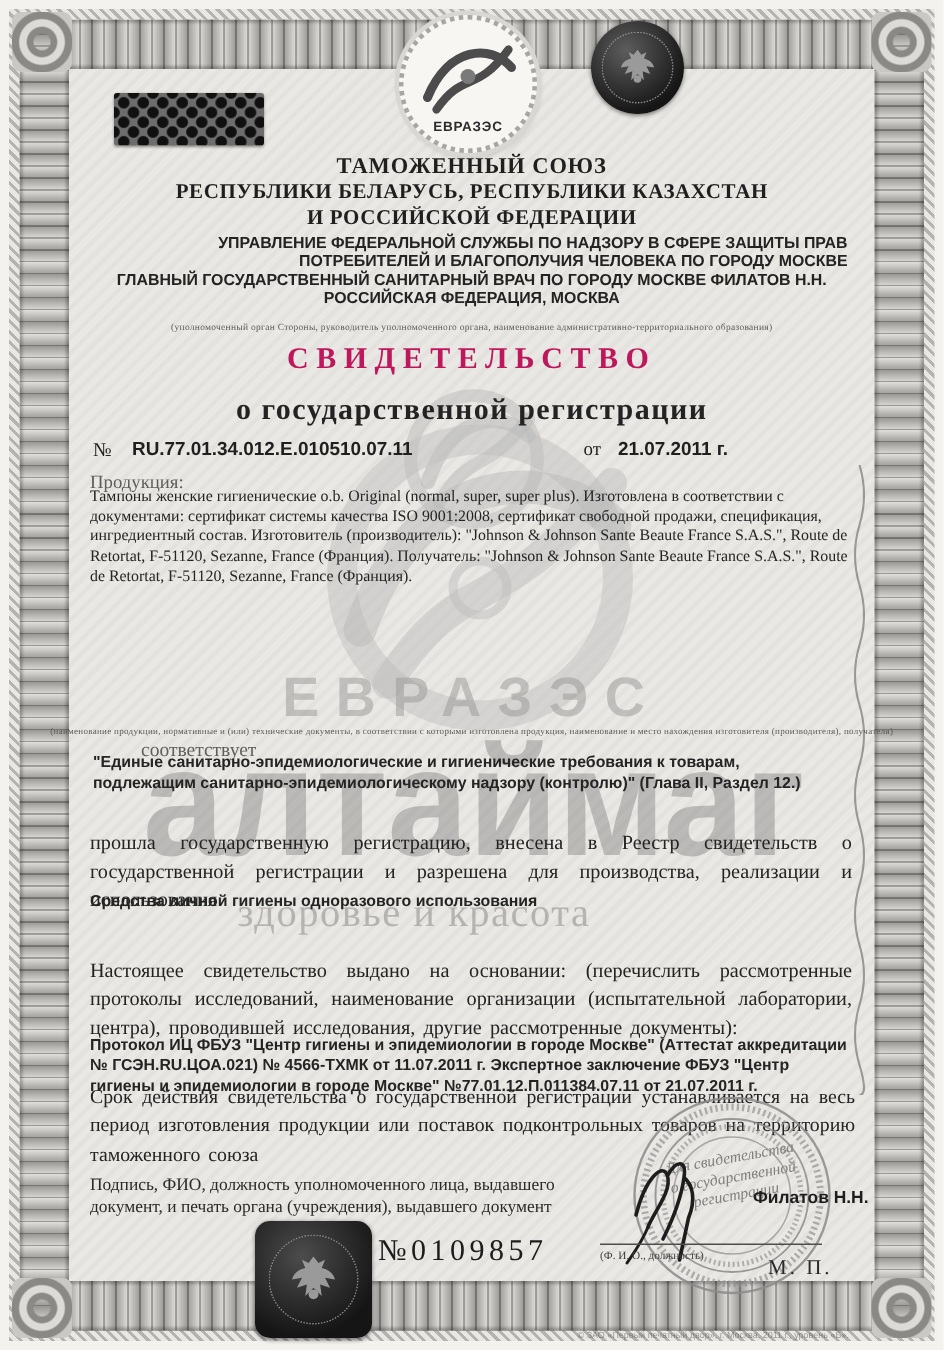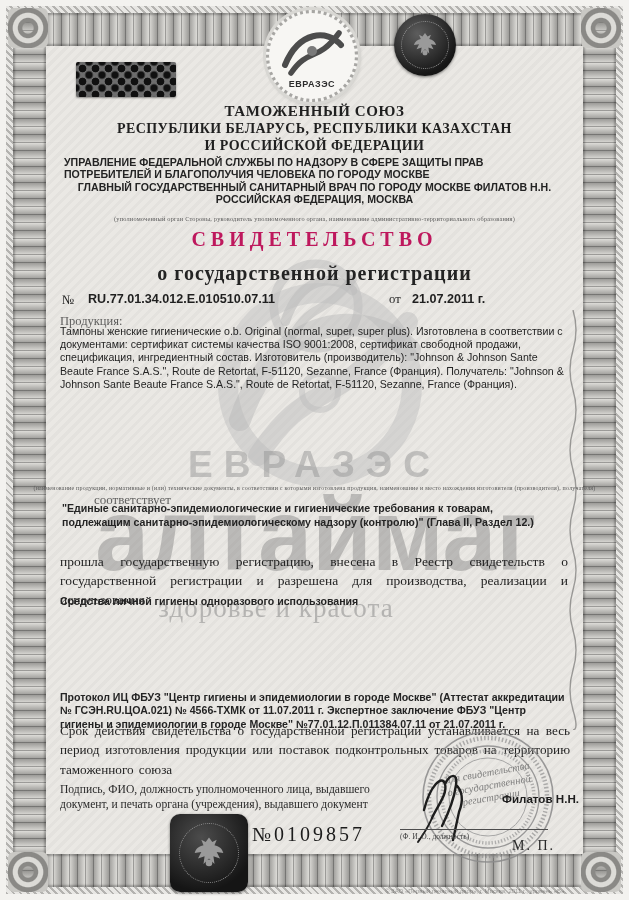--- a/index.html
+++ b/index.html
@@ -57,34 +57,34 @@
       color:rgba(118,118,118,.40);transform:scaleY(1.06);}
   .wm-slogan{left:0;top:593px;width:552px;text-align:center;
       font-family:Liberation Serif, serif;font-size:27px;letter-spacing:1px;
       color:rgba(135,135,135,.52);}
   
   .center{left:0;width:629px;text-align:center;}
   .u0{top:103px;font-weight:bold;font-size:15px;letter-spacing:.6px;z-index:2;}
   .u1{top:121px;font-weight:bold;font-size:14px;letter-spacing:.4px;z-index:2;}
   .u2{top:138px;font-weight:bold;font-size:14px;letter-spacing:.4px;z-index:2;}
   .auth{font-family:"Liberation Sans",sans-serif;font-weight:bold;font-size:10.6px;line-height:12.4px;z-index:2;color:#232323;}
-  .a0{top:156px;left:64px;width:501px;text-align:left;}
+  .a0{top:156px;left:64px;width:501px;text-align:right;}
   .a1{top:181px;}
   .a2{top:193px;}
   .cap{font-size:6.3px;color:#5a5a5a;z-index:2;letter-spacing:.2px;}
   .cap1{top:215px;}
   .cap2{top:485px;font-size:6px;}
   .title{top:228px;font-weight:bold;font-size:20px;letter-spacing:5px;z-index:2;color:#be185d;}
   .subtitle{top:262px;font-weight:bold;font-size:20px;letter-spacing:1px;z-index:2;color:#232323;}
   .no-label{left:62px;top:292px;font-size:13px;z-index:2;}
   .no-value{left:88px;top:292px;font-family:"Liberation Sans",sans-serif;font-weight:bold;font-size:12.6px;z-index:2;}
   .date-label{left:389px;top:292px;font-size:12.6px;z-index:2;}
   .date-value{left:412px;top:292px;font-family:"Liberation Sans",sans-serif;font-weight:bold;font-size:12.6px;z-index:2;}
   .prod-label{left:60px;top:314px;font-size:12.5px;color:rgba(55,55,55,.78);z-index:2;}
-  .prod-text{left:60px;top:325px;width:506px;font-family:Liberation Sans, sans-serif;
+  .prod-text{left:60px;top:325px;width:506px;font-family:Liberation Serif, serif;
       font-size:10.6px;line-height:13.2px;color:#242424;z-index:2;}
   .conforms{left:60px;top:492px;font-size:13px;color:rgba(60,60,60,.8);z-index:2;margin-left:34px;}
   .requirements{left:62px;top:502px;width:478px;font-family:"Liberation Sans",sans-serif;
       font-weight:600;font-size:10.6px;line-height:13.6px;color:#242424;z-index:2;}
   .reg-clause{left:60px;top:552px;width:508px;font-size:13.5px;line-height:19.2px;
       text-align:justify;word-spacing:8px;z-index:2;color:#232323;}
   .category{left:60px;top:595px;font-family:"Liberation Sans",sans-serif;font-weight:bold;
       font-size:10.6px;z-index:2;color:#242424;}
   .basis{left:60px;top:637px;width:508px;font-size:13.5px;line-height:19.2px;
       text-align:justify;word-spacing:2px;z-index:2;color:#232323;}
@@ -178,20 +178,21 @@
 
   <div class="abs prod-label">Продукция:</div>
   <div class="abs prod-text">Тампоны женские гигиенические o.b. Original (normal, super, super plus). Изготовлена в соответствии с документами: сертификат системы качества ISO 9001:2008, сертификат свободной продажи, спецификация, ингредиентный состав. Изготовитель (производитель): "Johnson &amp; Johnson Sante Beaute France S.A.S.", Route de Retortat, F-51120, Sezanne, France (Франция).  Получатель: "Johnson &amp; Johnson Sante Beaute France S.A.S.", Route de Retortat, F-51120, Sezanne, France (Франция).</div>
   <div class="abs center cap cap2">(наименование продукции, нормативные и (или) технические документы, в соответствии с которыми изготовлена продукция, наименование и место нахождения изготовителя (производителя), получателя)</div>
 
   <div class="abs conforms">соответствует</div>
   <div class="abs requirements">"Единые санитарно-эпидемиологические и гигиенические требования к товарам, подлежащим санитарно-эпидемиологическому надзору (контролю)" (Глава II, Раздел 12.)</div>
   <div class="abs reg-clause">прошла государственную регистрацию, внесена в Реестр свидетельств о государственной регистрации и разрешена для производства, реализации и использования</div>
   <div class="abs category">Средства личной гигиены одноразового использования</div>
 
+  <div class="abs basis">Настоящее свидетельство выдано на основании: (перечислить рассмотренные протоколы исследований, наименование организации (испытательной лаборатории, центра), проводившей исследования, другие рассмотренные документы):</div>
   <div class="abs protocols">Протокол ИЦ ФБУЗ "Центр гигиены и эпидемиологии в городе Москве" (Аттестат аккредитации № ГСЭН.RU.ЦОА.021) № 4566-ТХМК от 11.07.2011 г. Экспертное заключение ФБУЗ "Центр гигиены и эпидемиологии в городе Москве" №77.01.12.П.011384.07.11 от 21.07.2011 г.</div>
 
   <div class="abs validity">Срок действия свидетельства о государственной регистрации устанавливается на весь период изготовления продукции или поставок подконтрольных товаров на территорию таможенного союза</div>
 
   <div class="abs sign-label">Подпись, ФИО, должность уполномоченного лица, выдавшего документ, и печать органа (учреждения), выдавшего документ</div>
   <div class="abs stamp">
     <svg width="137" height="137" viewBox="0 0 137 137">
       <circle cx="68" cy="68" r="65" fill="none" stroke="#8b8b8b" stroke-width="1.6"></circle>
       <circle cx="68" cy="68" r="59" fill="none" stroke="#8f8f8f" stroke-width="4.5" stroke-dasharray="1.5 2.1" opacity=".8"></circle>
       <circle cx="68" cy="68" r="51" fill="none" stroke="#8b8b8b" stroke-width="1.3"></circle>

